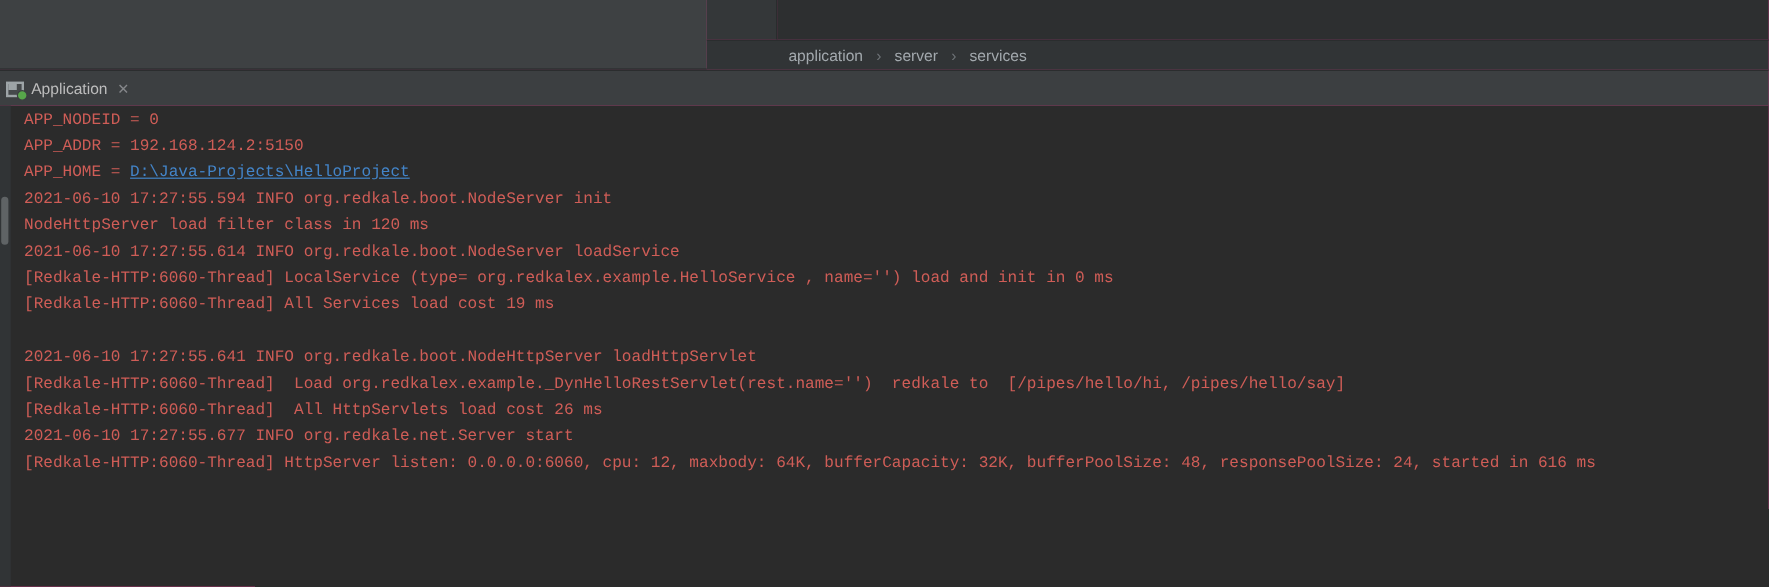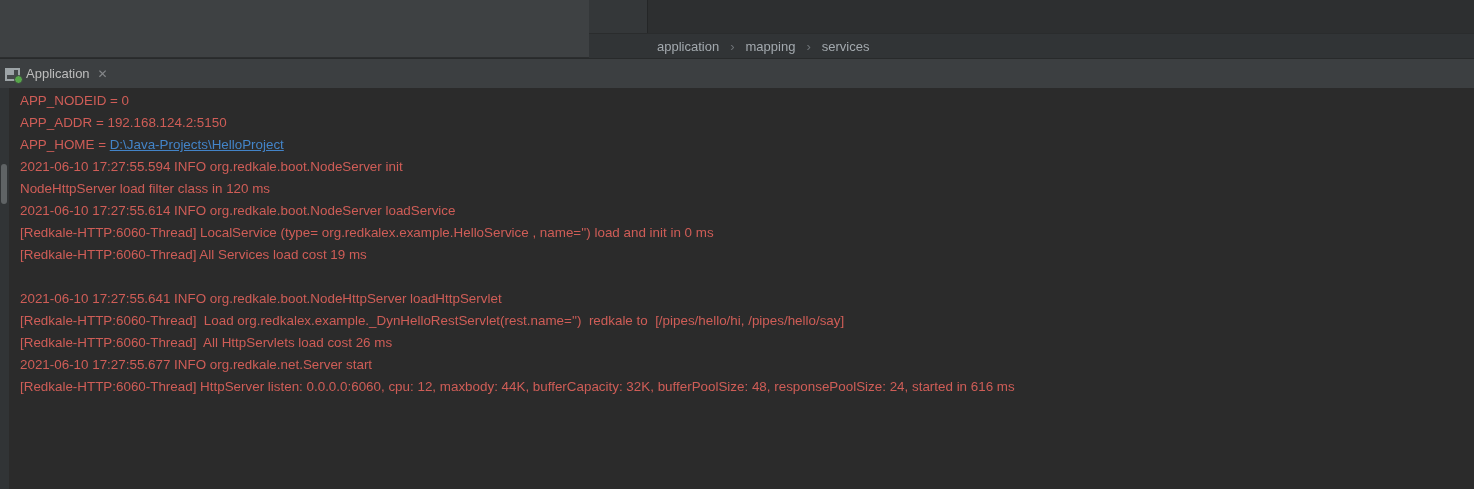--- a/index.html
+++ b/index.html
@@ -45,38 +45,38 @@
   .tab-underline{
     position:absolute; left:0; top:84px; width:112px; height:4px; background:#5c6062;
   }
   
   .console-body{ position:absolute; left:0; top:88px; width:1474px; height:401px; background:#2b2b2b; }
   .console-gutter{ position:absolute; left:0; top:0; width:9px; height:401px; background:#313436; }
   .gutter-thumb{ position:absolute; left:1px; top:76px; width:6px; height:40px; border-radius:3px; background:#5f6365; }
   .log{ position:absolute; left:0; top:2px; right:0; padding-left:20px; }
   .log-line{
     height:22px; white-space:pre;
-    font-family:Liberation Sans, sans-serif; font-size:13.4px; line-height:22px;
+    font-family:Liberation Mono, monospace; font-size:13.4px; line-height:22px;
   }
   .seg-err { color:#cf5d57; }
   .seg-link{ color:#4384c8; text-decoration:underline; cursor:pointer; }
 </style>
 </head>
 <body>
 
 <div class="screen">
 
   <div class="editor-left"></div>
   <div class="tabstrip-seg"></div>
   <div class="editor-right"></div>
 
   <div class="breadcrumb-bar">
     <span class="crumb">application</span>
     <span class="crumb-sep">›</span>
-    <span class="crumb">mapping</span>
+    <span class="crumb">server</span>
     <span class="crumb-sep">›</span>
     <span class="crumb">services</span>
   </div>
 
   <div class="console-header">
     <div class="console-tab">
       <span class="console-icon">
         <span class="frame"></span>
         <span class="titlebar"></span>
         <span class="run-dot"></span>
@@ -95,20 +95,20 @@
         <div class="log-line"><span class="seg-err">2021-06-10 17:27:55.594 INFO org.redkale.boot.NodeServer init</span></div>
         <div class="log-line"><span class="seg-err">NodeHttpServer load filter class in 120 ms</span></div>
         <div class="log-line"><span class="seg-err">2021-06-10 17:27:55.614 INFO org.redkale.boot.NodeServer loadService</span></div>
         <div class="log-line"><span class="seg-err">[Redkale-HTTP:6060-Thread] LocalService (type= org.redkalex.example.HelloService , name='') load and init in 0 ms</span></div>
         <div class="log-line"><span class="seg-err">[Redkale-HTTP:6060-Thread] All Services load cost 19 ms</span></div>
         <div class="log-line">&nbsp;</div>
         <div class="log-line"><span class="seg-err">2021-06-10 17:27:55.641 INFO org.redkale.boot.NodeHttpServer loadHttpServlet</span></div>
         <div class="log-line"><span class="seg-err">[Redkale-HTTP:6060-Thread]  Load org.redkalex.example._DynHelloRestServlet(rest.name='')  redkale to  [/pipes/hello/hi, /pipes/hello/say]</span></div>
         <div class="log-line"><span class="seg-err">[Redkale-HTTP:6060-Thread]  All HttpServlets load cost 26 ms</span></div>
         <div class="log-line"><span class="seg-err">2021-06-10 17:27:55.677 INFO org.redkale.net.Server start</span></div>
-        <div class="log-line"><span class="seg-err">[Redkale-HTTP:6060-Thread] HttpServer listen: 0.0.0.0:6060, cpu: 12, maxbody: 44K, bufferCapacity: 32K, bufferPoolSize: 48, responsePoolSize: 24, started in 616 ms</span></div>
+        <div class="log-line"><span class="seg-err">[Redkale-HTTP:6060-Thread] HttpServer listen: 0.0.0.0:6060, cpu: 12, maxbody: 64K, bufferCapacity: 32K, bufferPoolSize: 48, responsePoolSize: 24, started in 616 ms</span></div>
       </div>
     <div class="console-gutter">
       <div class="gutter-thumb"></div>
     </div>
   </div>
 
 </div>
 
 </body></html>

